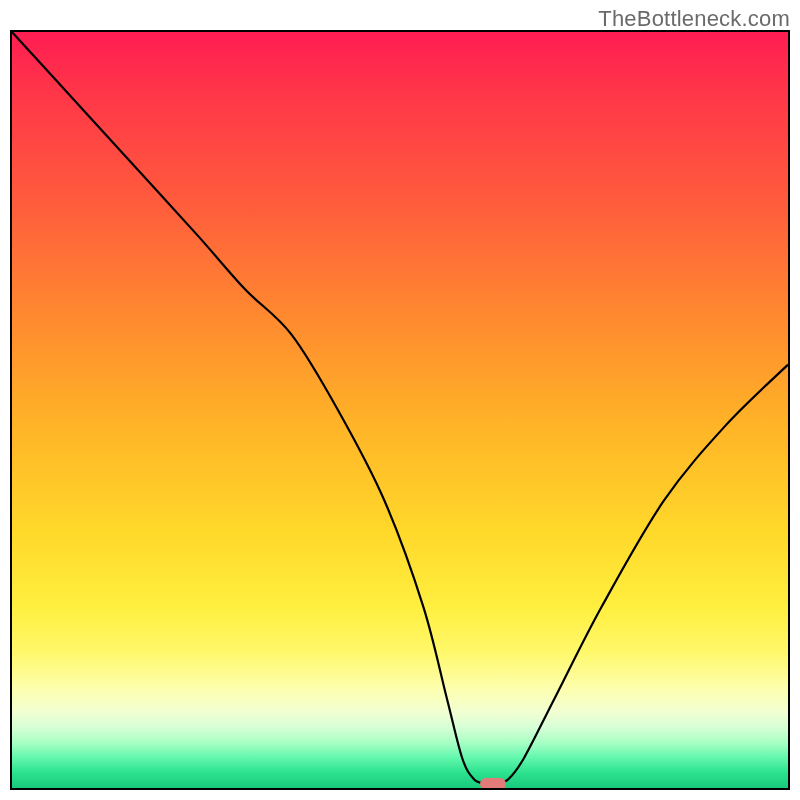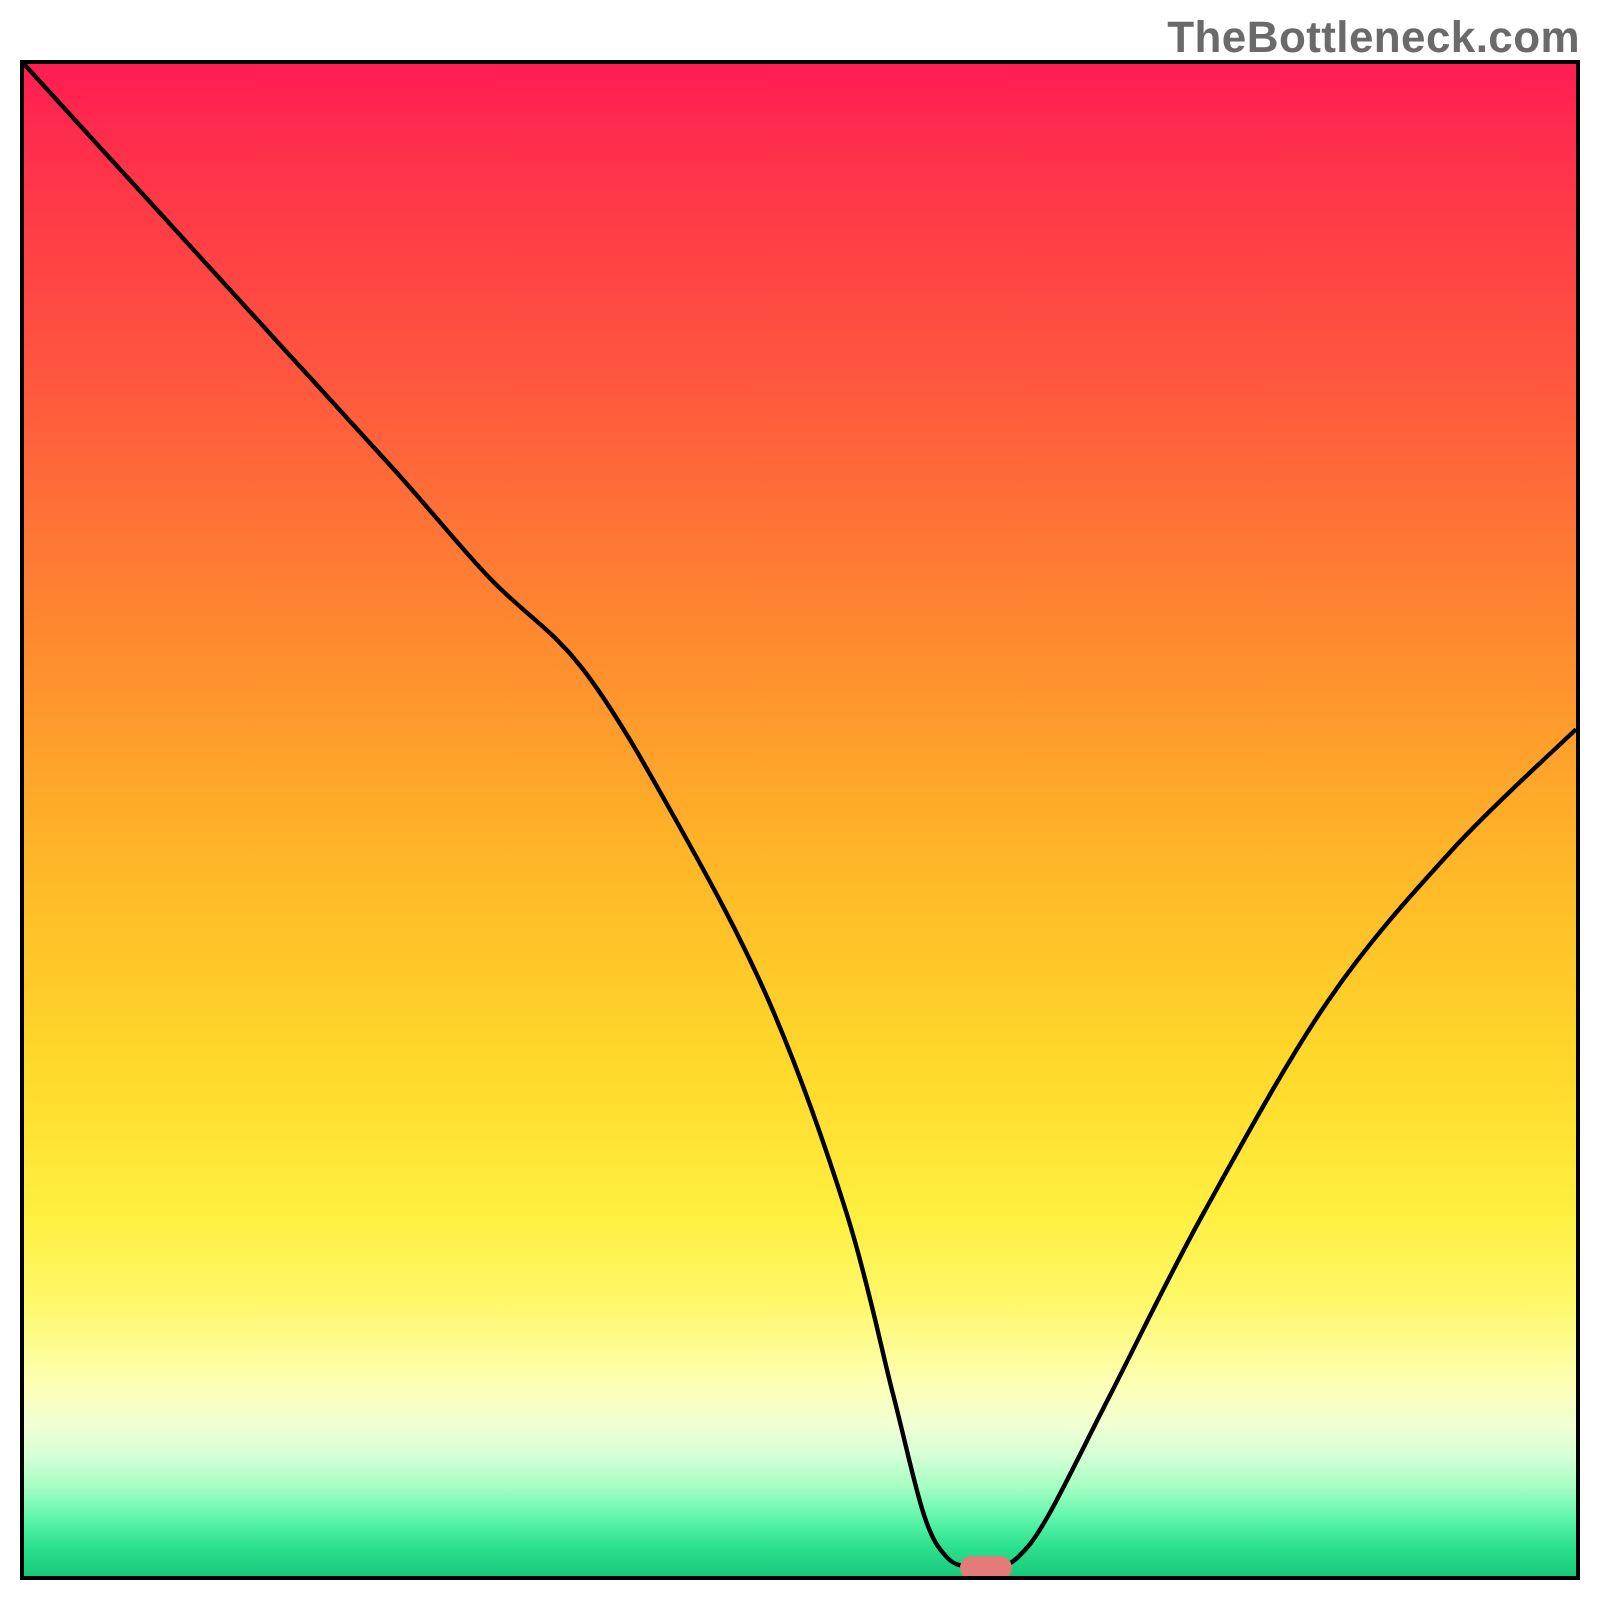--- a/index.html
+++ b/index.html
@@ -13,21 +13,21 @@
   .container {
     position: relative;
     width: 800px;
     height: 800px;
   }
   .watermark {
     position: absolute;
     top: 6px;
     right: 10px;
     font-size: 22px;
-    font-weight: 700;
+    font-weight: 400;
     color: #6a6a6a;
     letter-spacing: 0.2px;
     z-index: 5;
   }
   .plot-frame {
     position: absolute;
     left: 10px;
     top: 30px;
     width: 780px;
     height: 760px;

